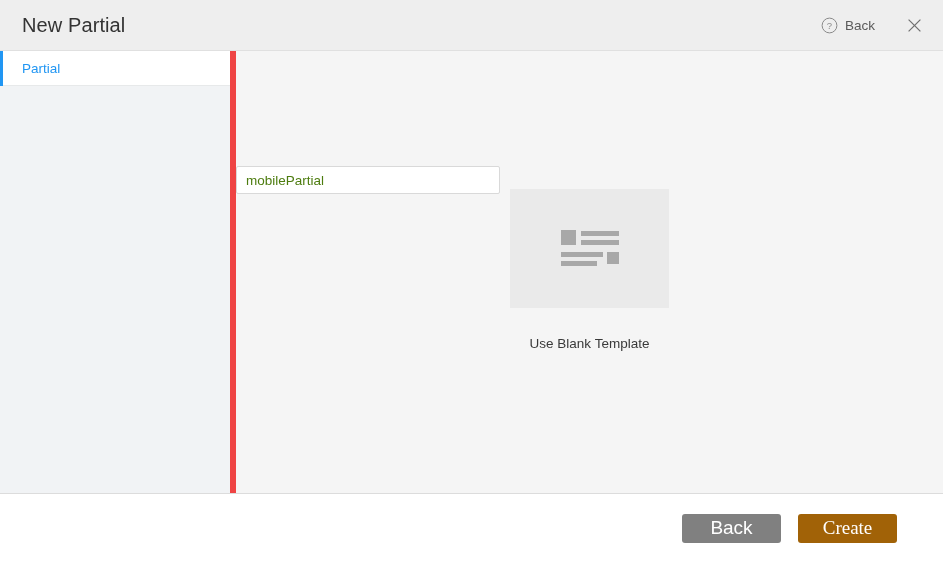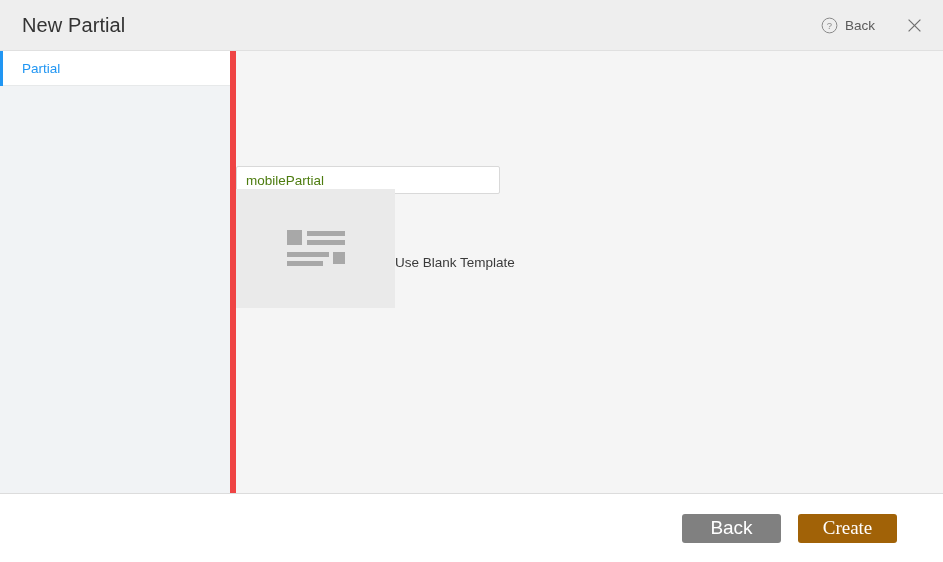--- a/index.html
+++ b/index.html
@@ -139,21 +139,21 @@
     padding: 0 9px;
     outline: none;
     margin-top: 29px;
   }
 
   .template-block {
     position: absolute;
     top: 138px;
     left: 0; right: 0;
     display: flex;
-    flex-direction: row;
+    flex-direction: column;
     align-items: center;
   }
   .thumb {
     width: 159px;
     height: 119px;
     background: #eaeaea;
     display: flex;
     align-items: center;
     justify-content: center;
     cursor: pointer;

